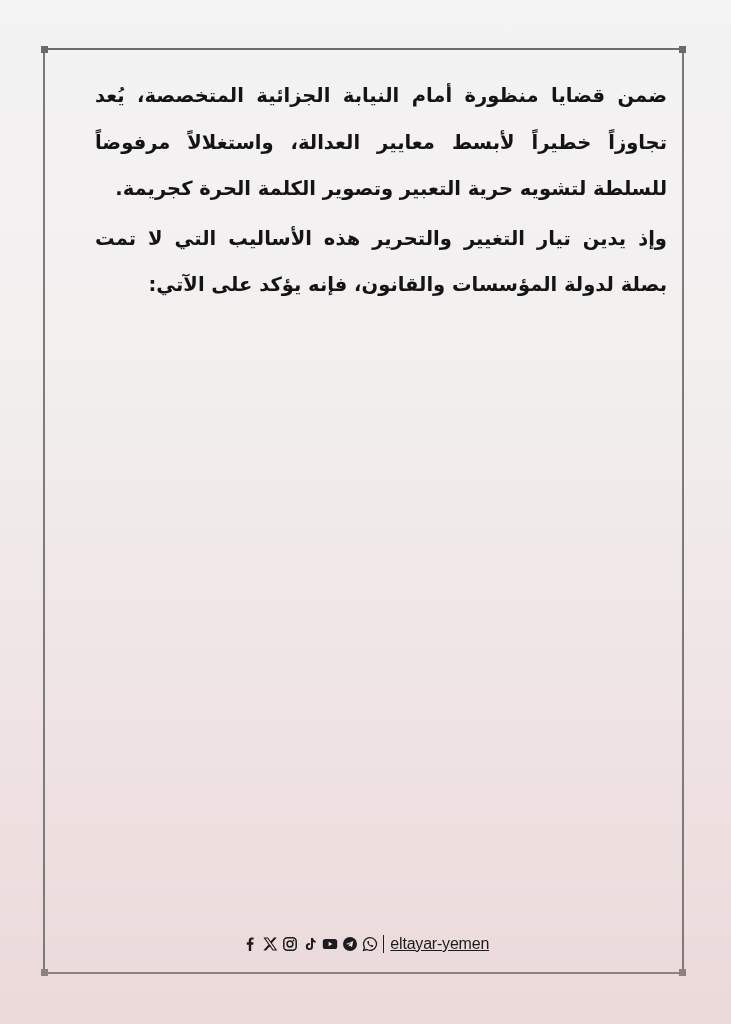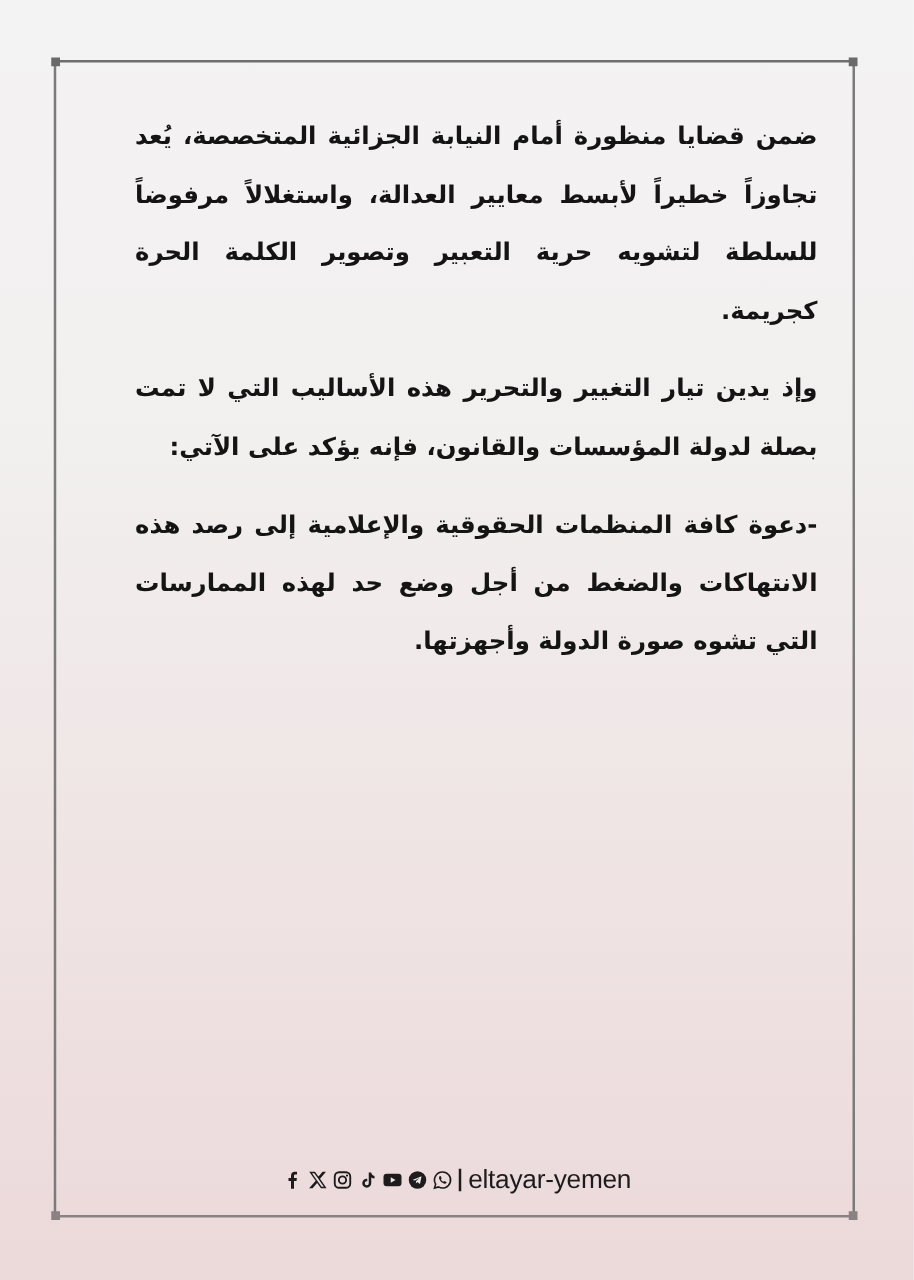--- a/index.html
+++ b/index.html
@@ -45,21 +45,21 @@
       direction: rtl;
       text-align: justify;
       text-align-last: right;
       color: #141414;
       font-family: "DejaVu Sans", sans-serif;
       font-weight: bold;
       font-size: 19.5px;
       line-height: 46.5px;
     }
     .content p {
-      margin: 16px;
+      margin: 3px;
       padding: 0;
     }
 
     .footer {
       position: absolute;
       left: 0;
       width: 731px;
       top: 932px;
       height: 24px;
       display: flex;
@@ -82,39 +82,39 @@
     }
     .icon svg { width: 16px; height: 16px; }
     .sep {
       width: 1.5px;
       height: 18px;
       background: #1c1c1c;
       margin: 0 6px 0 5px;
     }
     .handle {
       font-family: "Liberation Sans", sans-serif;
-      font-size: 21px;
+      font-size: 16px;
       letter-spacing: -0.2px;
       color: #1c1c1c;
+      text-decoration: underline;
     }
   </style>
 </head>
 <body>
 
 <div class="frame">
   <span class="corner tl"></span>
   <span class="corner tr"></span>
   <span class="corner bl"></span>
   <span class="corner br"></span>
 </div>
 
 <div class="content">
   <p>ضمن قضايا منظورة أمام النيابة الجزائية المتخصصة، يُعد تجاوزاً خطيراً لأبسط معايير العدالة، واستغلالاً مرفوضاً للسلطة لتشويه حرية التعبير وتصوير الكلمة الحرة كجريمة.</p>
   <p>وإذ يدين تيار التغيير والتحرير هذه الأساليب التي لا تمت بصلة لدولة المؤسسات والقانون، فإنه يؤكد على الآتي:</p>
-  <p>-دعوة كافة المنظمات الحقوقية والإعلامية إلى رصد هذه الانتهاكات والضغط من أجل وضع حد لهذه الممارسات التي تشوه صورة الدولة وأجهزتها.</p>
 </div>
 
 <div class="footer">
   <div class="icons">
     <span class="icon">
       <svg viewBox="0 0 16 16">
           <path d="M9.2 15V8.7h2l.3-2.4H9.2V4.8c0-.7.2-1.2 1.2-1.2h1.2V1.5c-.2 0-1-.1-1.8-.1-1.8 0-3 1.1-3 3.1v1.8H4.8v2.4h2V15z" fill="#1c1c1c"></path>
         </svg>
     </span>
     <span class="icon">

